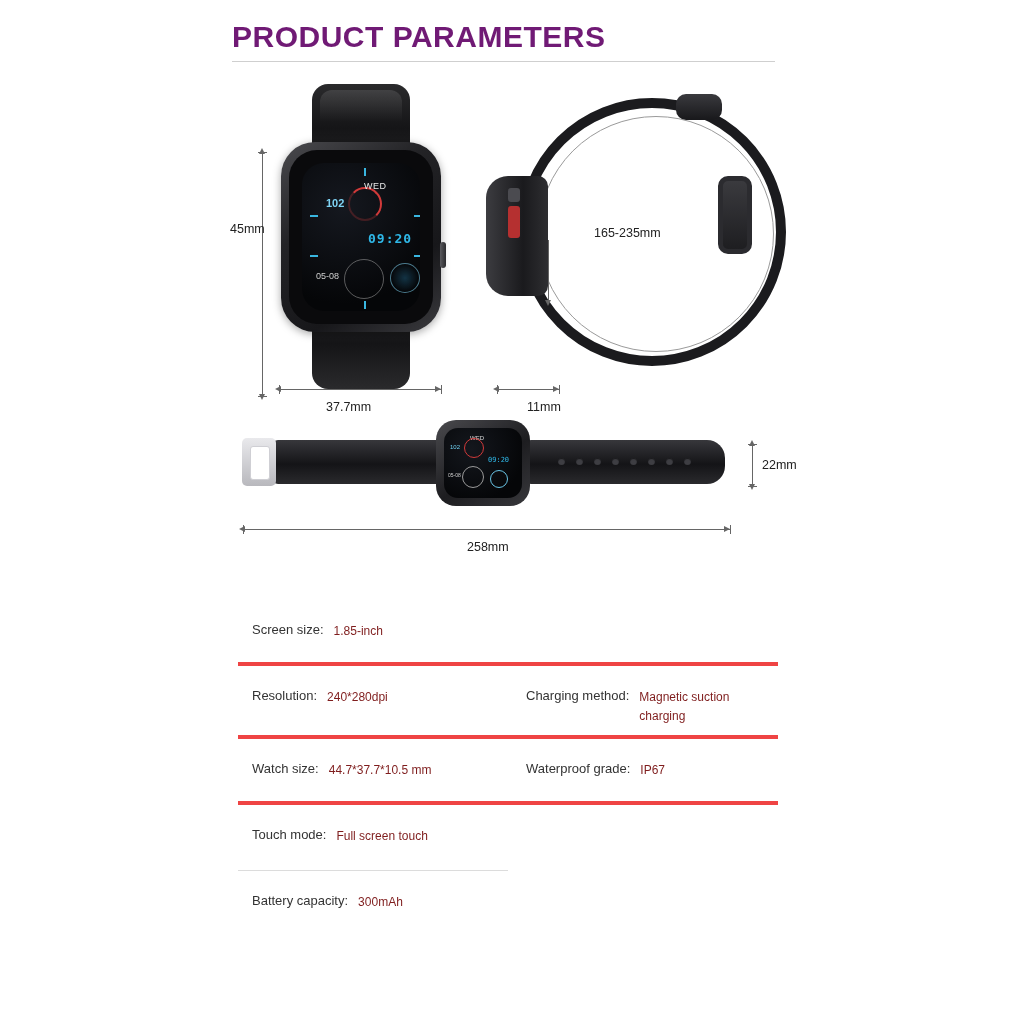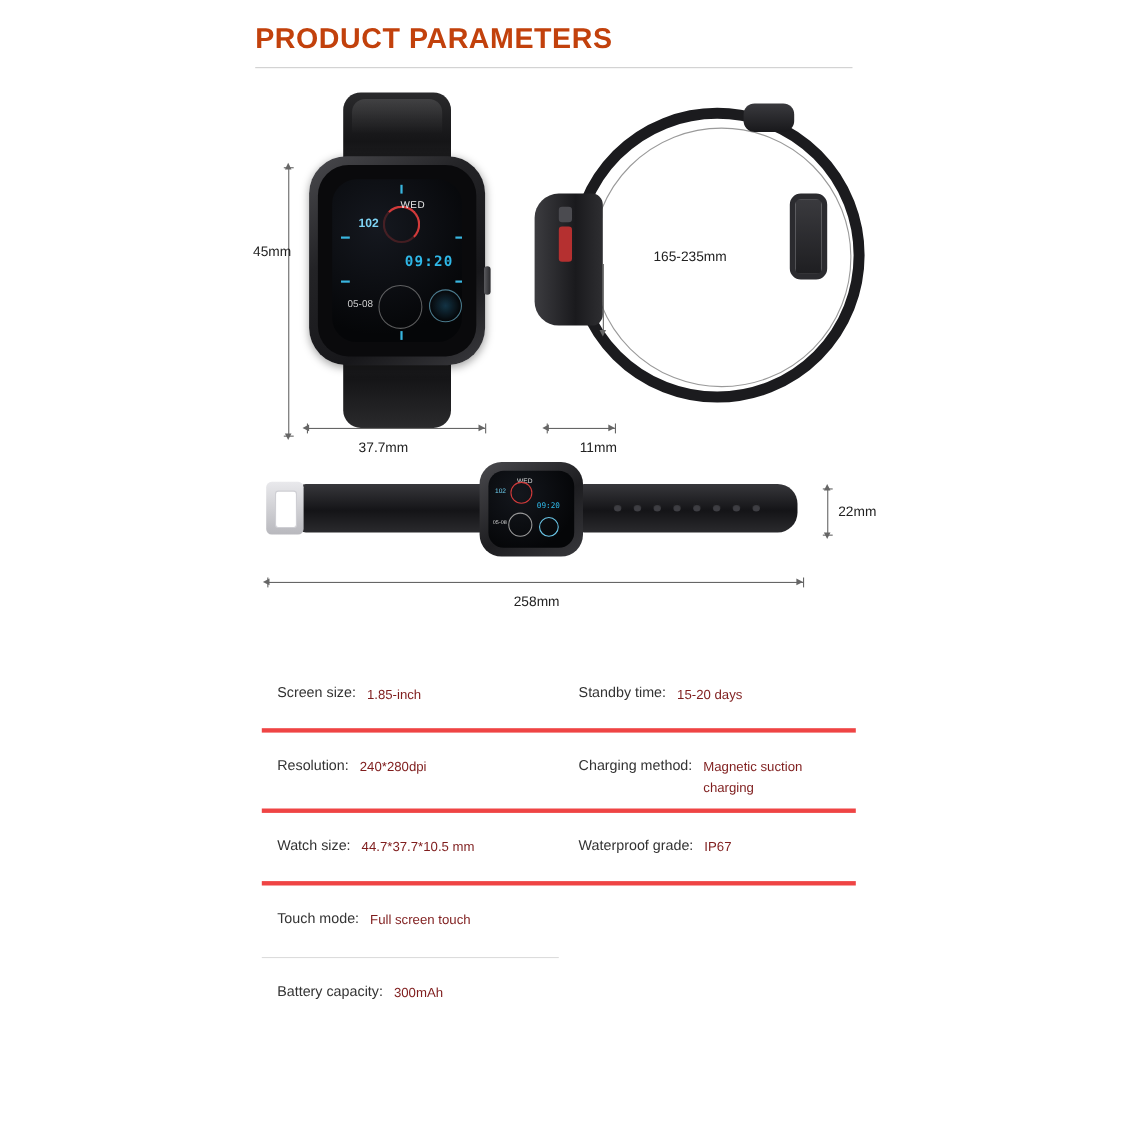--- a/index.html
+++ b/index.html
@@ -10,24 +10,24 @@
     font-family: "Liberation Sans", sans-serif;
     color: #222;
     overflow: hidden;
   }
   .page { position: relative; width: 1024px; height: 1024px; }
 
   
   .title {
     position: absolute;
     left: 232px; top: 20px;
-    font-size: 26px;
+    font-size: 30px;
     font-weight: bold;
     letter-spacing: 0.5px;
-    color: #c2410c;
+    color: #701a75;
   }
   .title-rule {
     position: absolute;
     left: 232px; top: 61px;
     width: 543px; height: 1px;
     background: #cfcfcf;
   }
 
   
   .diagram { position: absolute; left: 0; top: 70px; width: 1024px; height: 500px; }
@@ -357,24 +357,20 @@
     <div class="dim-label" style="left:467px;top:470px;">258mm</div>
   </div>
 
   <div class="specs">
 
     <div class="spec-row">
       <div class="spec-col">
         <span class="spec-key">Screen size:</span>
         <span class="spec-val">1.85-inch</span>
       </div>
-      <div class="spec-col right">
-        <span class="spec-key">Standby time:</span>
-        <span class="spec-val">15-20 days</span>
-      </div>
     </div>
 
     <div class="spec-row">
       <div class="spec-col">
         <span class="spec-key">Resolution:</span>
         <span class="spec-val">240*280dpi</span>
       </div>
       <div class="spec-col right">
         <span class="spec-key">Charging method:</span>
         <span class="spec-val">Magnetic suction charging</span>

